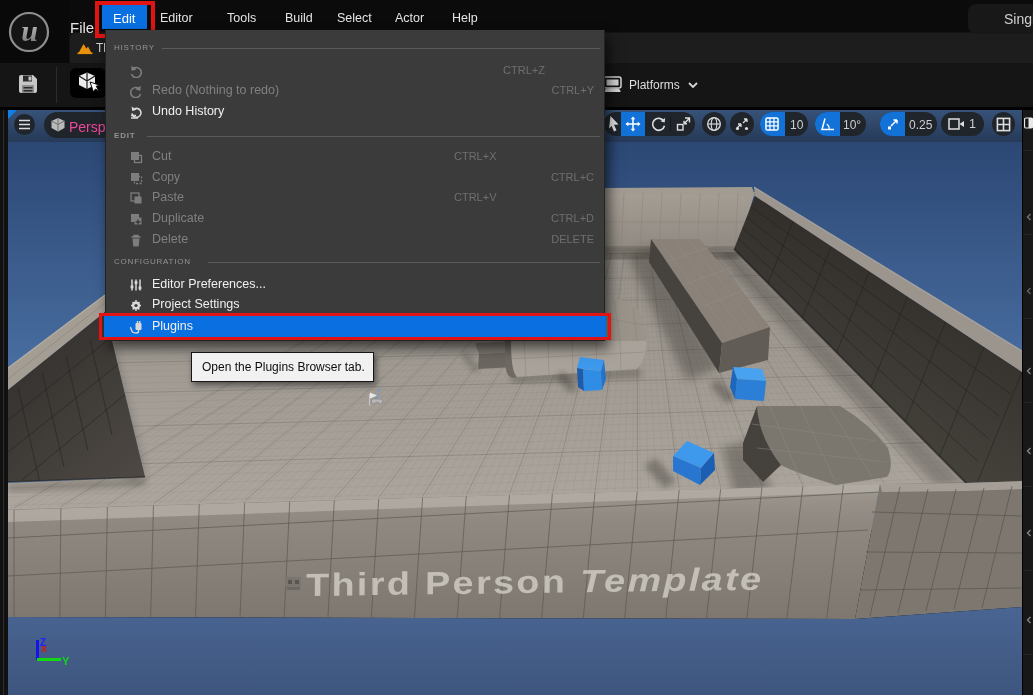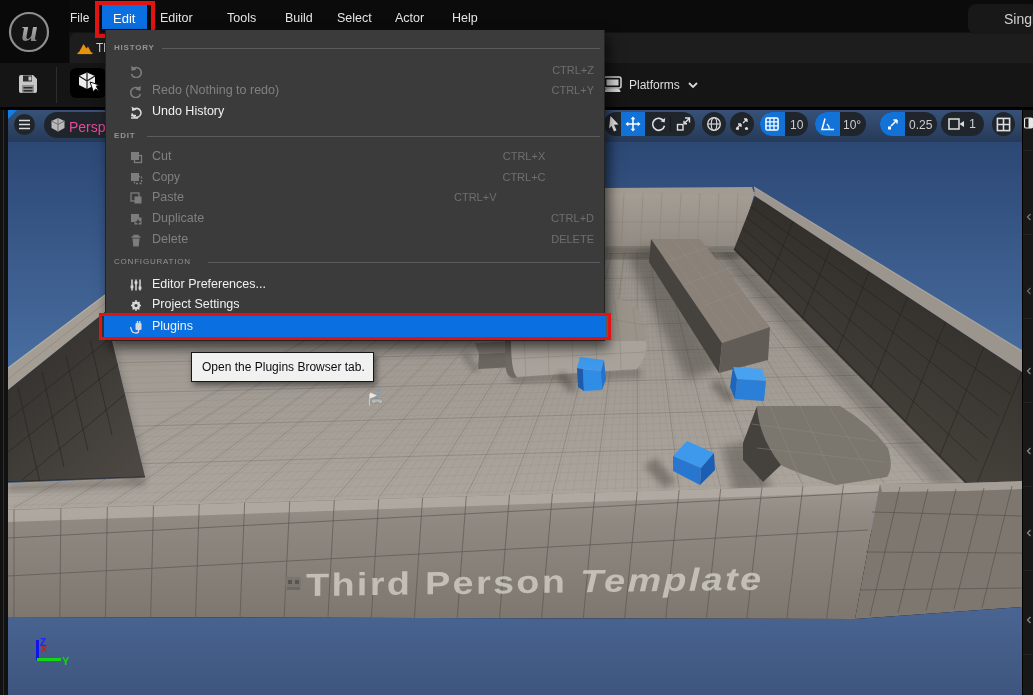--- a/index.html
+++ b/index.html
@@ -589,66 +589,66 @@
     <svg class="abs" style="left:8px;top:11px" width="42" height="42" viewBox="0 0 42 42">
       <defs>
         <linearGradient id="ulg" x1="0" y1="0" x2="0" y2="1">
           <stop offset="0" stop-color="#d8d8d8"></stop>
           <stop offset="1" stop-color="#6f6f6f"></stop>
         </linearGradient>
       </defs>
       <circle cx="21" cy="21" r="19" fill="#141414" stroke="#8f8f8f" stroke-width="2.2"></circle>
       <text x="21.5" y="30" text-anchor="middle" font-family="Liberation Serif, serif" font-size="30" font-weight="bold" font-style="italic" fill="url(#ulg)">u</text>
     </svg>
-    <div class="abs mi" style="left:70px;top:11px;font-size:12px">File</div>
+    <div class="abs mi" style="left:70px;top:19px;font-size:15px">File</div>
     <div class="abs mi" style="left:160px;top:11px;font-size:12.5px">Editor</div>
     <div class="abs mi" style="left:227px;top:11px;font-size:12.5px">Tools</div>
     <div class="abs mi" style="left:285px;top:11px;font-size:12.5px">Build</div>
     <div class="abs mi" style="left:337px;top:11px;font-size:12.5px">Select</div>
     <div class="abs mi" style="left:395px;top:11px;font-size:12.5px">Actor</div>
     <div class="abs mi" style="left:452px;top:11px;font-size:12.5px">Help</div>
     <div class="abs" style="left:102px;top:5px;width:45px;height:24px;background:#0a70e1"></div>
     <div class="abs mi" style="left:113px;top:11px;color:#fff">Edit</div>
     <div class="abs" style="left:95px;top:1px;width:60px;height:37px;border:4px solid #e21313"></div>
     <div class="abs" style="left:968px;top:4px;width:70px;height:30px;background:#181818;border-radius:8px"></div>
     <div class="abs" style="left:1004px;top:11px;font-size:14px;color:#d0d0d0">Singl</div>
     <div class="abs" style="left:105px;top:30px;width:500px;height:311px;background:#3b3b3b;border:1px solid #232323;border-top:none;box-shadow:4px 7px 12px rgba(0,0,0,0.62)"></div>
-    <div class="abs" style="left:114px;top:43px;font-size:8px;font-weight:bold;letter-spacing:0.8px;color:#939393">HISTORY</div>
+    <div class="abs" style="left:114px;top:43px;font-size:8px;font-weight:normal;letter-spacing:0.8px;color:#939393">HISTORY</div>
     <div class="abs" style="left:162px;top:48px;width:438px;height:1px;background:#5b5b5b"></div>
     <svg class="abs" style="left:129px;top:63.5px" width="14" height="14" viewBox="0 0 14 14">
       <path d="M3,6 a5,5 0 1 1 -0.5,4" fill="none" stroke="#7d7d7d" stroke-width="1.6"></path>
       <path d="M2.2,1.8 L2.8,6.8 L7.6,5.4 Z" fill="#7d7d7d"></path>
     </svg>
-    <div class="abs" style="left:454px;top:63.5px;width:140px;text-align:right;font-size:11px;color:#6f6f6f">CTRL+Z</div>
+    <div class="abs" style="left:454px;top:63.5px;width:140px;text-align:center;font-size:11px;color:#6f6f6f">CTRL+Z</div>
     <svg class="abs" style="left:129px;top:84px" width="14" height="14" viewBox="0 0 14 14">
       <path d="M11,6 a5,5 0 1 0 0.5,4" fill="none" stroke="#7d7d7d" stroke-width="1.6"></path>
       <path d="M11.8,1.8 L11.2,6.8 L6.4,5.4 Z" fill="#7d7d7d"></path>
     </svg>
     <div class="abs" style="left:152px;top:83px;font-size:12.5px;color:#808080;white-space:nowrap">Redo (Nothing to redo)</div>
     <div class="abs" style="left:454px;top:84px;width:140px;text-align:right;font-size:11px;color:#6f6f6f">CTRL+Y</div>
     <svg class="abs" style="left:129px;top:105px" width="14" height="14" viewBox="0 0 14 14">
       <path d="M4,5 a4.5,4.5 0 1 1 -1,3.4" fill="none" stroke="#d9d9d9" stroke-width="1.6"></path>
       <path d="M2.6,1.4 L3.2,6 L7.6,4.8 Z" fill="#d9d9d9"></path>
       <path d="M2,10.5 h5 M2,13 h7" stroke="#d9d9d9" stroke-width="1.5"></path>
     </svg>
     <div class="abs" style="left:152px;top:104px;font-size:12.5px;color:#f0f0f0;white-space:nowrap">Undo History</div>
     <div class="abs" style="left:114px;top:130.5px;font-size:8px;font-weight:bold;letter-spacing:0.8px;color:#939393">EDIT</div>
     <div class="abs" style="left:147px;top:135.5px;width:453px;height:1px;background:#5b5b5b"></div>
     <svg class="abs" style="left:129px;top:150px" width="14" height="14" viewBox="0 0 14 14">
       <rect x="2" y="2" width="8" height="8" fill="#7d7d7d"></rect>
       <rect x="5.5" y="5.5" width="7" height="7" fill="none" stroke="#7d7d7d" stroke-width="1.3"></rect>
     </svg>
     <div class="abs" style="left:152px;top:149px;font-size:12.5px;color:#808080;white-space:nowrap">Cut</div>
-    <div class="abs" style="left:454px;top:150px;width:140px;text-align:center;font-size:11px;color:#6f6f6f">CTRL+X</div>
+    <div class="abs" style="left:454px;top:150px;width:140px;text-align:left;font-size:11px;color:#6f6f6f">CTRL+X</div>
     <svg class="abs" style="left:129px;top:170.5px" width="14" height="14" viewBox="0 0 14 14">
       <rect x="2" y="2" width="8" height="8" fill="#7d7d7d"></rect>
       <rect x="5.5" y="5.5" width="7" height="7" fill="none" stroke="#7d7d7d" stroke-width="1.3" stroke-dasharray="2,1.5"></rect>
     </svg>
     <div class="abs" style="left:152px;top:169.5px;font-size:12px;color:#808080;white-space:nowrap">Copy</div>
-    <div class="abs" style="left:454px;top:170.5px;width:140px;text-align:center;font-size:11px;color:#6f6f6f">CTRL+C</div>
+    <div class="abs" style="left:454px;top:170.5px;width:140px;text-align:right;font-size:11px;color:#6f6f6f">CTRL+C</div>
     <svg class="abs" style="left:129px;top:191px" width="14" height="14" viewBox="0 0 14 14">
       <rect x="2" y="2" width="8" height="8" fill="none" stroke="#7d7d7d" stroke-width="1.3"></rect>
       <rect x="5.5" y="5.5" width="7" height="7" fill="#7d7d7d"></rect>
     </svg>
     <div class="abs" style="left:152px;top:190px;font-size:12.5px;color:#808080;white-space:nowrap">Paste</div>
     <div class="abs" style="left:454px;top:191px;width:140px;text-align:left;font-size:11px;color:#6f6f6f">CTRL+V</div>
     <svg class="abs" style="left:129px;top:211.5px" width="14" height="14" viewBox="0 0 14 14">
       <rect x="2" y="2" width="8" height="8" fill="#7d7d7d"></rect>
       <rect x="5.5" y="5.5" width="7" height="7" fill="#7d7d7d"></rect>
       <path d="M9,7.5 v5 M6.5,10 h5" stroke="#3b3b3b" stroke-width="1.4"></path>

